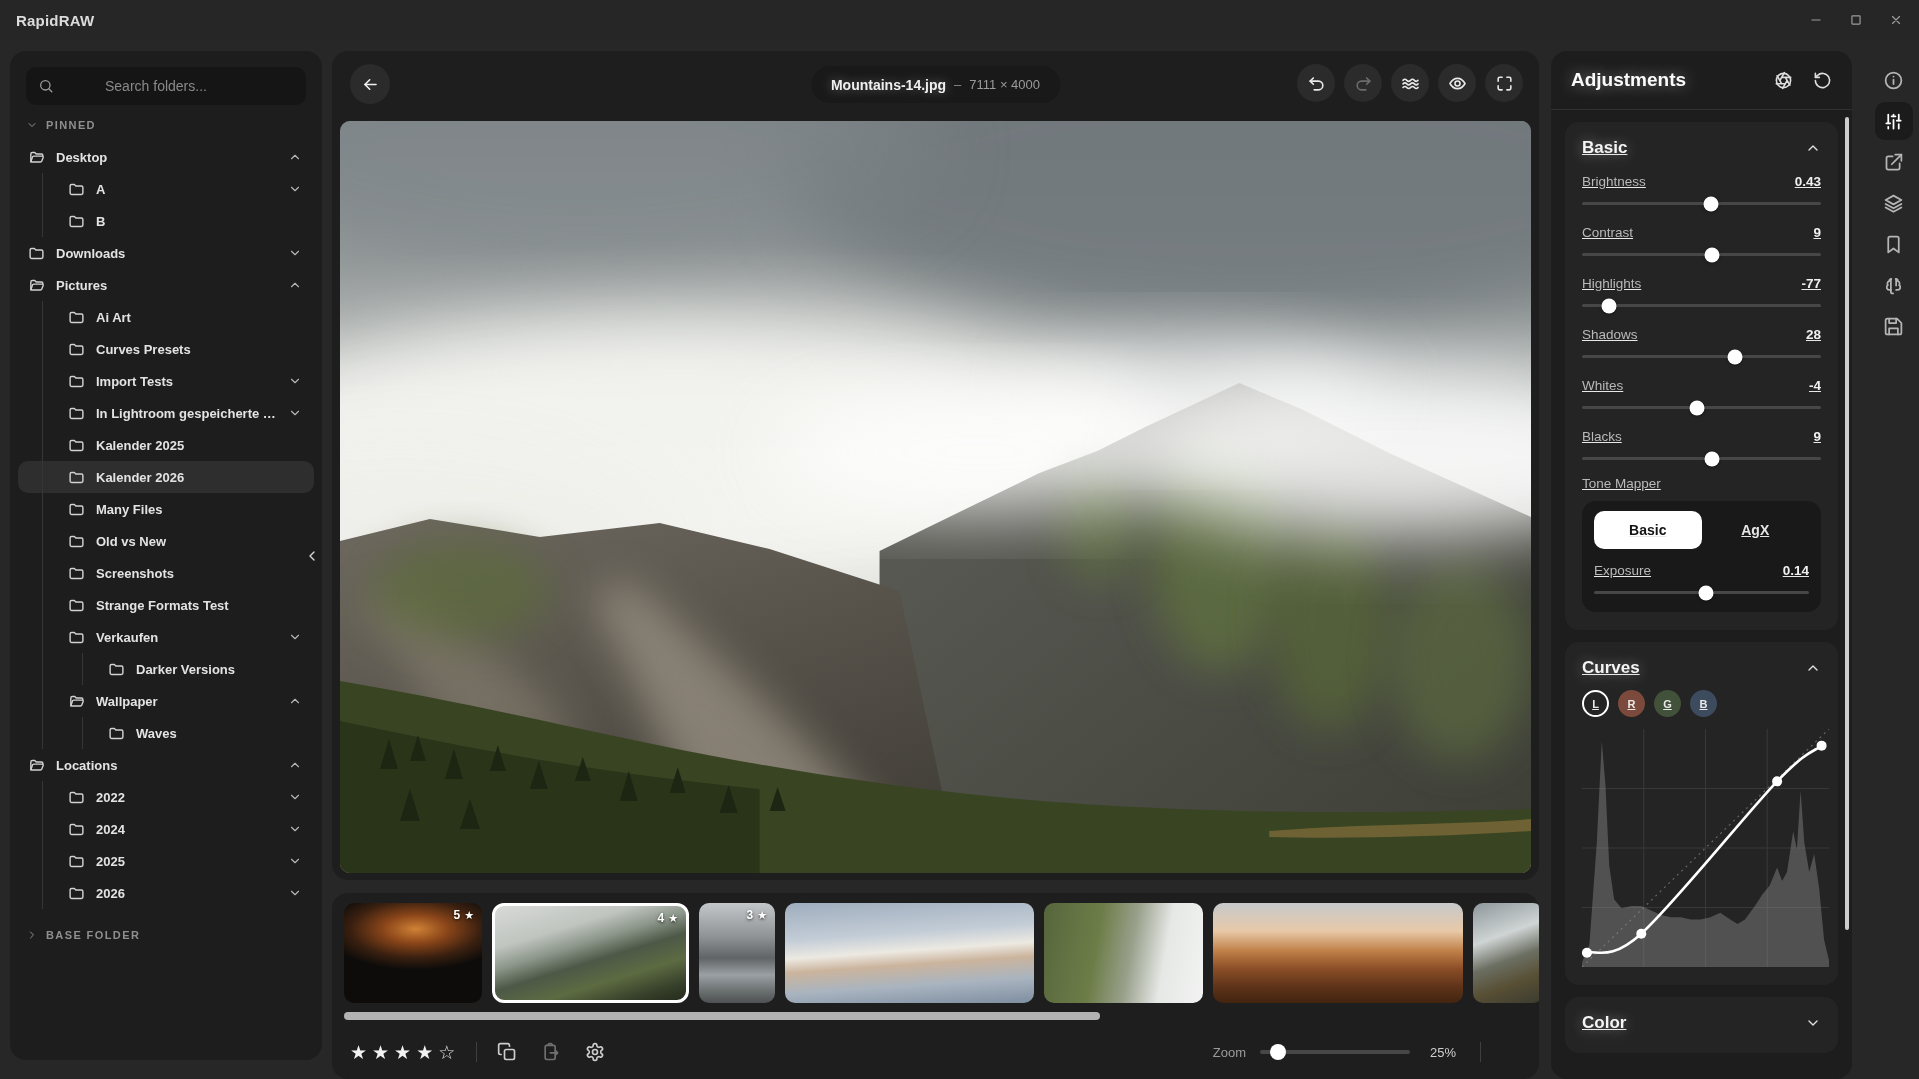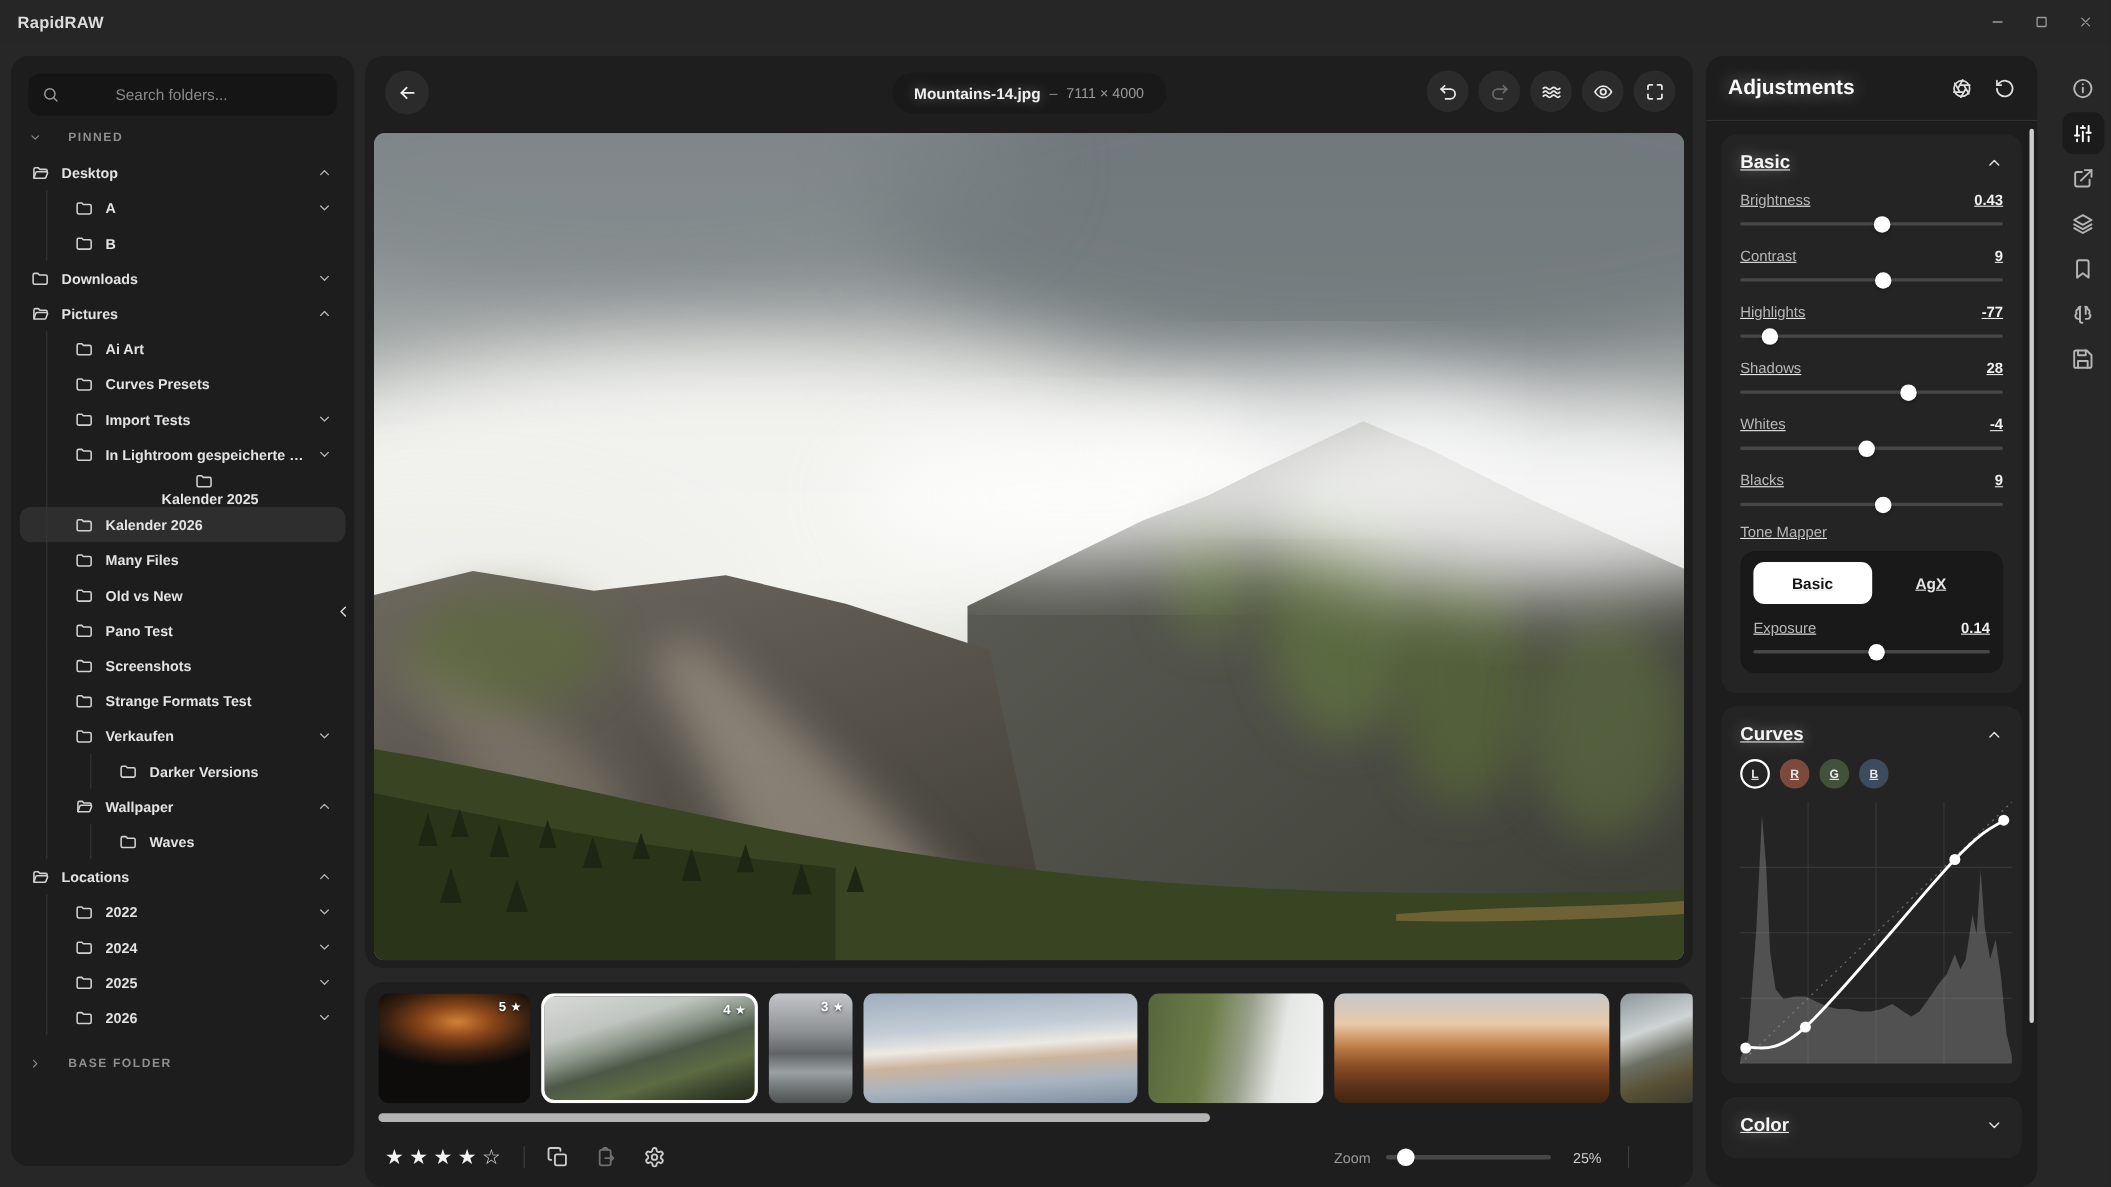--- a/index.html
+++ b/index.html
@@ -20,21 +20,21 @@
   .icon svg{width:100%;height:100%;display:block;}
 
   
   .sidebar{position:absolute;left:10px;top:51px;width:312px;height:1009px;background:#1d1d1d;
            border-radius:16px;padding:16px 0 0 0;overflow:hidden;}
   .searchbox{margin:0 16px 14px 16px;height:38px;background:#151515;border-radius:10px;
              display:flex;align-items:center;padding:0 12px;gap:9px;}
   .searchbox .icon{width:16px;height:16px;color:#9a9a9a;}
   .searchbox input{background:transparent;border:0;outline:0;color:#fdba74;font:400 14px "Liberation Sans","DejaVu Sans",sans-serif;width:100%;margin-left:40px;}
   .searchbox input::placeholder{color:#8a8a8a;}
-  .secthead{display:flex;align-items:center;gap:24px;margin:12px 16px 8px 16px;color:#8f8f8f;
+  .secthead{display:flex;align-items:center;gap:8px;margin:12px 16px 8px 16px;color:#8f8f8f;
             font-size:11px;font-weight:700;letter-spacing:1.4px;}
   .secthead .icon{width:12px;height:12px;}
   .tree{padding:2px 0;}
   .trow{position:relative;height:32px;display:flex;align-items:center;margin:0 8px;
         border-radius:8px;color:#e3e3e3;font-size:13px;font-weight:700;cursor:default;}
   .trow.sel{background:#2e2e2e;}
   .trow .ficon{width:17px;height:17px;color:#d2d2d2;margin-right:11px;}
   .trow .chev{position:absolute;right:12px;width:14px;height:14px;color:#b5b5b5;}
   .guide{position:absolute;top:0;bottom:0;width:0;border-left:1px solid #363636;}
   .basefolder{margin-top:18px;}
@@ -281,21 +281,21 @@
               <path d="M3 7c0-1.1.9-2 2-2h4l2 2h8c1.1 0 2 .9 2 2v8c0 1.1-.9 2-2 2H5c-1.1 0-2-.9-2-2Z"></path>
             </svg>
           </span>
           <span>In Lightroom gespeicherte …</span>
           <span class="icon chev">
             <svg viewBox="0 0 24 24" fill="none" stroke="currentColor" stroke-width="2" stroke-linecap="round" stroke-linejoin="round">
               <path d="m6 9 6 6 6-6"></path>
             </svg>
           </span>
         </div>
-        <div class="trow" style="padding-left: 50px; flex-direction: column;">
+        <div class="trow" style="padding-left: 50px;">
           <span class="guide" style="left: 24px;"></span>
           <span class="icon ficon">
             <svg viewBox="0 0 24 24" fill="none" stroke="currentColor" stroke-width="2" stroke-linecap="round" stroke-linejoin="round">
               <path d="M3 7c0-1.1.9-2 2-2h4l2 2h8c1.1 0 2 .9 2 2v8c0 1.1-.9 2-2 2H5c-1.1 0-2-.9-2-2Z"></path>
             </svg>
           </span>
           <span>Kalender 2025</span>
         </div>
         <div class="trow sel" style="padding-left: 50px; border-radius: 10px;">
           <span class="guide" style="left: 24px;"></span>
@@ -316,29 +316,20 @@
           <span>Many Files</span>
         </div>
         <div class="trow" style="padding-left: 50px;">
           <span class="guide" style="left: 24px;"></span>
           <span class="icon ficon">
             <svg viewBox="0 0 24 24" fill="none" stroke="currentColor" stroke-width="2" stroke-linecap="round" stroke-linejoin="round">
               <path d="M3 7c0-1.1.9-2 2-2h4l2 2h8c1.1 0 2 .9 2 2v8c0 1.1-.9 2-2 2H5c-1.1 0-2-.9-2-2Z"></path>
             </svg>
           </span>
           <span>Old vs New</span>
-        </div>
-        <div class="trow" style="padding-left: 50px;">
-          <span class="guide" style="left: 24px;"></span>
-          <span class="icon ficon">
-            <svg viewBox="0 0 24 24" fill="none" stroke="currentColor" stroke-width="2" stroke-linecap="round" stroke-linejoin="round">
-              <path d="M3 7c0-1.1.9-2 2-2h4l2 2h8c1.1 0 2 .9 2 2v8c0 1.1-.9 2-2 2H5c-1.1 0-2-.9-2-2Z"></path>
-            </svg>
-          </span>
-          <span>Pano Test</span>
         </div>
         <div class="trow" style="padding-left: 50px;">
           <span class="guide" style="left: 24px;"></span>
           <span class="icon ficon">
             <svg viewBox="0 0 24 24" fill="none" stroke="currentColor" stroke-width="2" stroke-linecap="round" stroke-linejoin="round">
               <path d="M3 7c0-1.1.9-2 2-2h4l2 2h8c1.1 0 2 .9 2 2v8c0 1.1-.9 2-2 2H5c-1.1 0-2-.9-2-2Z"></path>
             </svg>
           </span>
           <span>Screenshots</span>
         </div>

